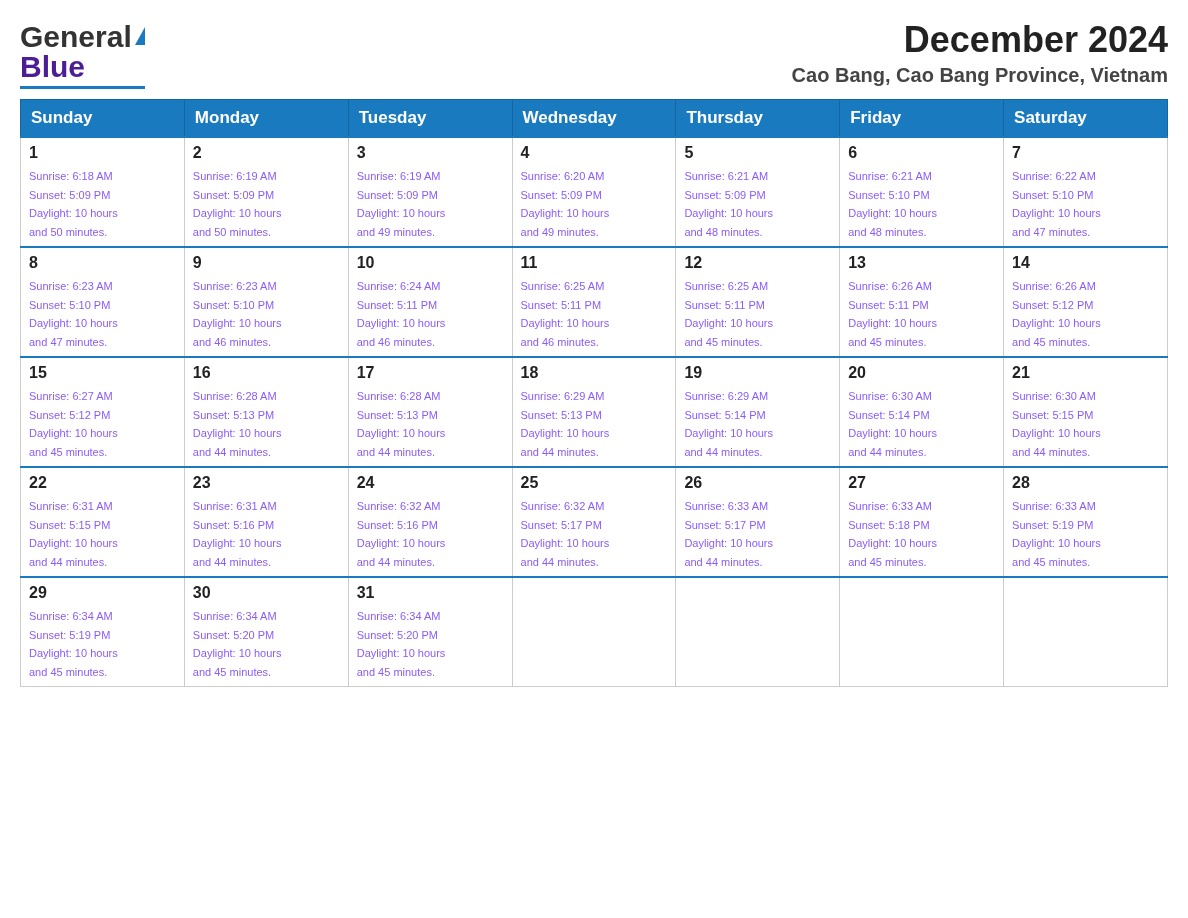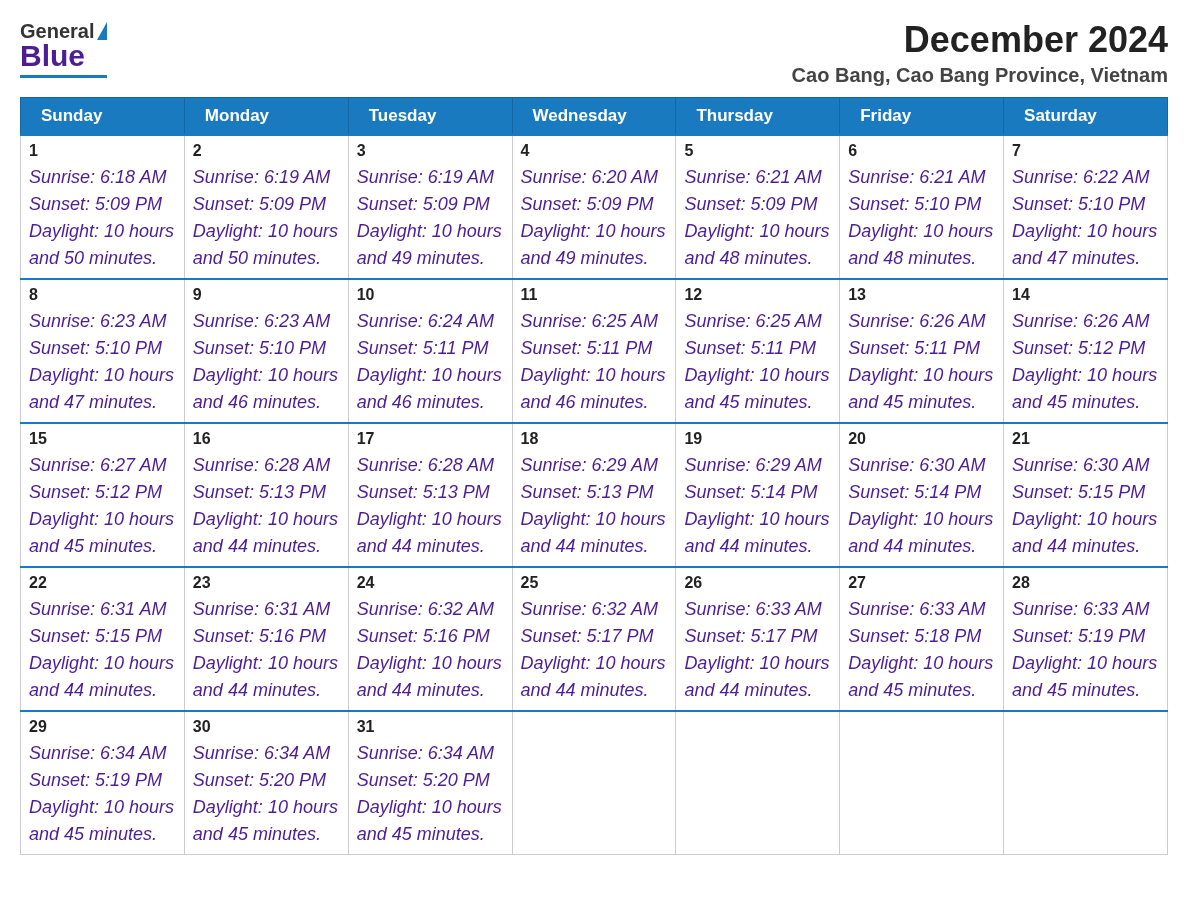--- a/index.html
+++ b/index.html
@@ -39,53 +39,52 @@
     .calendar-table {
       width: 100%;
       border-collapse: collapse;
       margin-top: 8px;
     }
     .calendar-table th {
       background: #1a7abf;
       color: #fff;
       font-size: 17px;
       font-weight: bold;
-      padding: 8px 20px;
+      padding: 8px 10px;
       text-align: left;
       border: 1px solid #1565a0;
     }
     .calendar-table td {
       border: 1px solid #ccc;
       vertical-align: top;
       padding: 6px 8px;
       width: 14.28%;
       min-height: 100px;
       background: #fff;
     }
     .day-number {
       font-size: 16px;
       font-weight: bold;
       color: #222;
       display: block;
       margin-bottom: 4px;
     }
     .day-info {
-      font-size: 18px;
-      color: #4c1d95;
+      font-size: 11px;
+      color: #8b5cf6;
       line-height: 1.5;
-      font-style: italic;
     }
   </style>
 </head>
 <body>
 
 <div class="header">
   <div class="logo">
     <div style="display:flex; align-items:center;">
-      <span style="font-size:20px; font-weight:bold; color:#333; font-family: Arial, sans-serif;">General</span>
+      <span style="font-size:30px; font-weight:bold; color:#333; font-family: Arial, sans-serif;">General</span>
       <span style="display:inline-block; width:0; height:0; border-left:10px solid transparent; border-right:0px solid transparent; border-bottom:18px solid #1a7abf; margin-left:3px; margin-bottom:2px;"></span>
     </div>
     <div style="display:flex; align-items:center; margin-top:-4px;">
       <span style="font-size:30px; font-weight:bold; color:#4c1d95; font-family: Arial, sans-serif;">Blue</span>
     </div>
     <div style="height:3px; background:#1a7abf; width:100%; margin-top:2px;"></div>
   </div>
   <div class="title-block">
     <div class="calendar-title">December 2024</div>
     <div class="calendar-subtitle">Cao Bang, Cao Bang Province, Vietnam</div>

